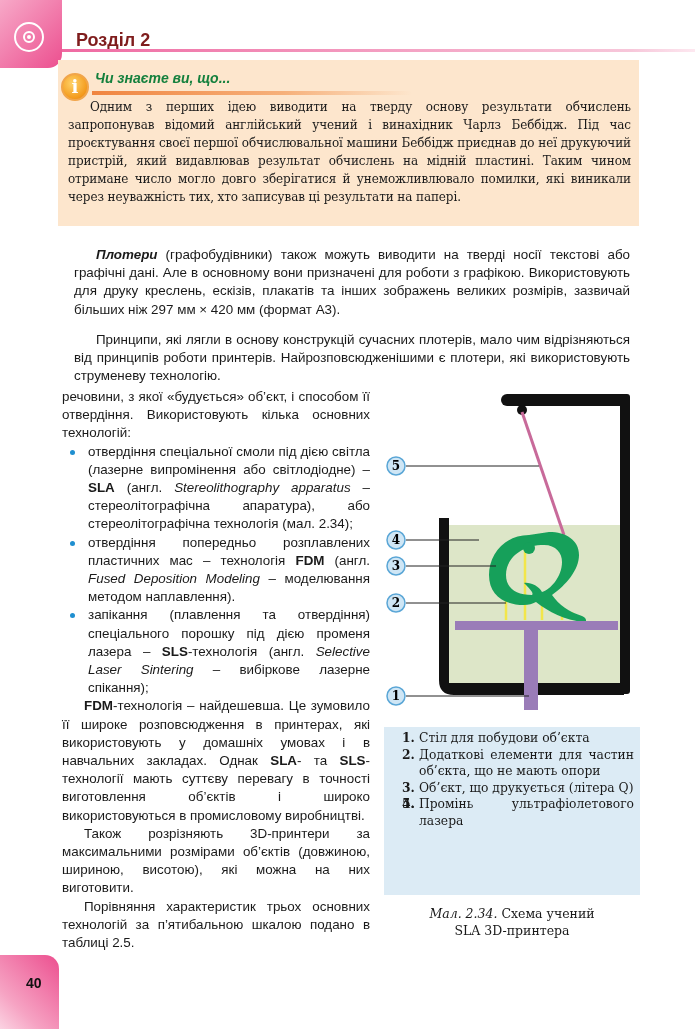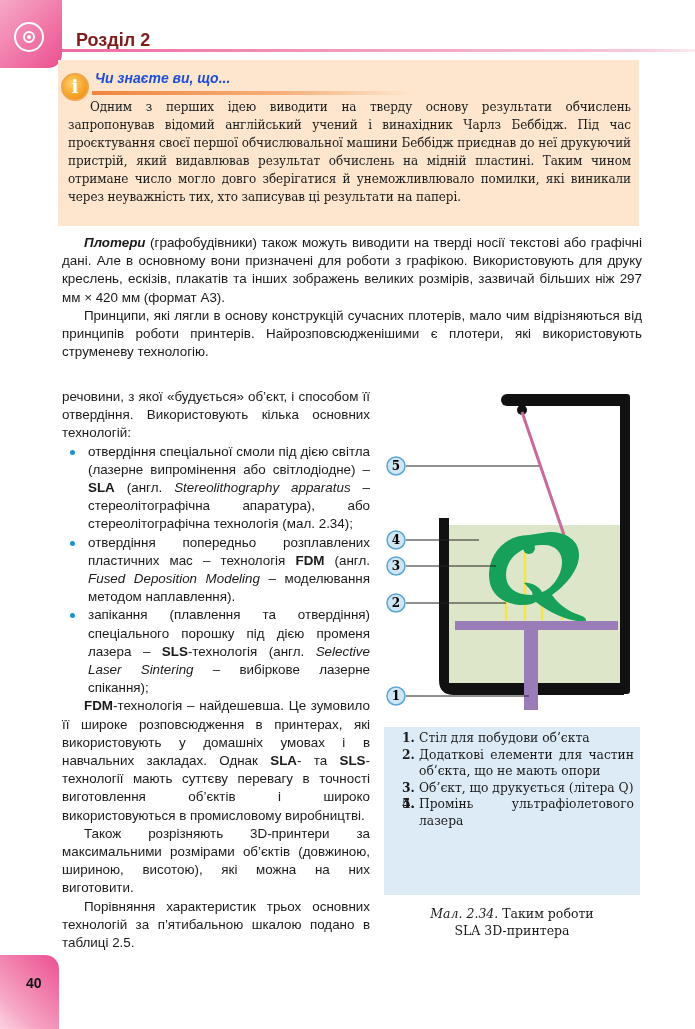--- a/index.html
+++ b/index.html
@@ -5,26 +5,26 @@
   html,body{margin:0;padding:0;background:#fff;}
   body{width:695px;height:1029px;position:relative;overflow:hidden;font-family:"Liberation Sans",sans-serif;color:#1a1a1a;}
   .corner-tab{position:absolute;left:0;top:0;width:62px;height:68px;background:linear-gradient(135deg,#f7a9c8 0%,#ec4f8f 100%);border-bottom-right-radius:14px;}
   .disc{position:absolute;left:14px;top:22px;width:30px;height:30px;border-radius:50%;border:2px solid #fff;box-sizing:border-box;}
   .disc::before{content:"";position:absolute;left:7px;top:7px;width:12px;height:12px;border-radius:50%;border:2px solid #fff;box-sizing:border-box;}
   .disc::after{content:"";position:absolute;left:11px;top:11px;width:4px;height:4px;border-radius:50%;background:#fff;}
   .section-title{position:absolute;left:76px;top:30px;font-size:18px;font-weight:bold;color:#7f1d1d;}
   .header-line{position:absolute;left:62px;top:49px;width:633px;height:3px;background:linear-gradient(90deg,#ef6aa2,#f7c7da 90%,#fde8f0);}
   .info-box{position:absolute;left:58px;top:60px;width:581px;height:166px;background:#fde6cd;}
   .info-icon{position:absolute;left:61px;top:73px;width:28px;height:28px;border-radius:50%;background:radial-gradient(circle at 40% 35%,#ffd36a,#f39a1c 70%,#e07a10);border:2px solid #f1a54a;box-sizing:border-box;color:#fff;font-weight:bold;font-family:"DejaVu Serif",serif;font-size:18px;text-align:center;line-height:24px;}
-  .info-title{position:absolute;left:95px;top:70px;font-size:14px;font-style:italic;font-weight:bold;color:#1d4ed8;}
+  .info-title{position:absolute;left:95px;top:70px;font-size:14px;font-style:italic;font-weight:bold;color:#15803d;}
   .info-underline{position:absolute;left:92px;top:91px;width:320px;height:4px;background:linear-gradient(90deg,#f08540,#f6b07a 60%,rgba(253,230,205,0));}
   .info-text{position:absolute;left:68px;top:98px;width:563px;font-family:"DejaVu Serif",serif;font-size:12px;line-height:18.1px;text-align:justify;letter-spacing:-0.1px;}
   .info-text p{margin:0;text-indent:22px;}
   .body-text{position:absolute;font-size:13.4px;line-height:18.2px;text-align:justify;}
-  .body-text p{margin:0;text-indent:22px;}
+  .body-text p{margin:12px;text-indent:22px;}
   .body-text b i, .body-text i b{font-weight:bold;font-style:italic;}
   .col-left{position:absolute;left:62px;top:234px;width:580px;}
   .col-narrow{position:absolute;left:62px;top:388px;width:308px;font-size:13.4px;line-height:18.2px;text-align:justify;}
   .col-narrow p{margin:0;}
   ul.tech{list-style:none;margin:0;padding:0 0 0 26px;}
   ul.tech li{position:relative;margin:0;}
   ul.tech li::before{content:"";position:absolute;left:-18px;top:7px;width:5px;height:5px;border-radius:50%;background:#1f8fd0;}
   .figure{position:absolute;left:384px;top:390px;width:256px;height:320px;}
   .legend-box{position:absolute;left:384px;top:727px;width:256px;height:168px;background:#dcebf5;}
   .legend-list{position:absolute;left:402px;top:730px;width:232px;font-family:"DejaVu Serif",serif;font-size:12.3px;line-height:16.5px;margin:0;padding:0;list-style:none;text-align:justify;}
@@ -134,18 +134,18 @@
 <div class="legend-box"></div>
 <ul class="legend-list">
   <li><span class="num">1.</span><span>Стіл для побудови об’єкта</span></li>
   <li><span class="num">2.</span><span>Додаткові елементи для частин об’єкта, що не мають опори</span></li>
   <li><span class="num">3.</span><span>Об’єкт, що друкується (літера Q)</span></li>
   <li><span class="num">4.</span></li>
   <li><span class="num">5.</span><span>Промінь ультрафіолетового лазера</span></li>
 </ul>
 
 <div class="caption">
-  <i>Мал. 2.34.</i><span> Таким роботи</span><br>
+  <i>Мал. 2.34.</i><span> Схема учений</span><br>
   <span>SLA 3D-принтера</span>
 </div>
 
 <div class="page-tab"></div>
 <div class="page-num">40</div>
 
 </body></html>

